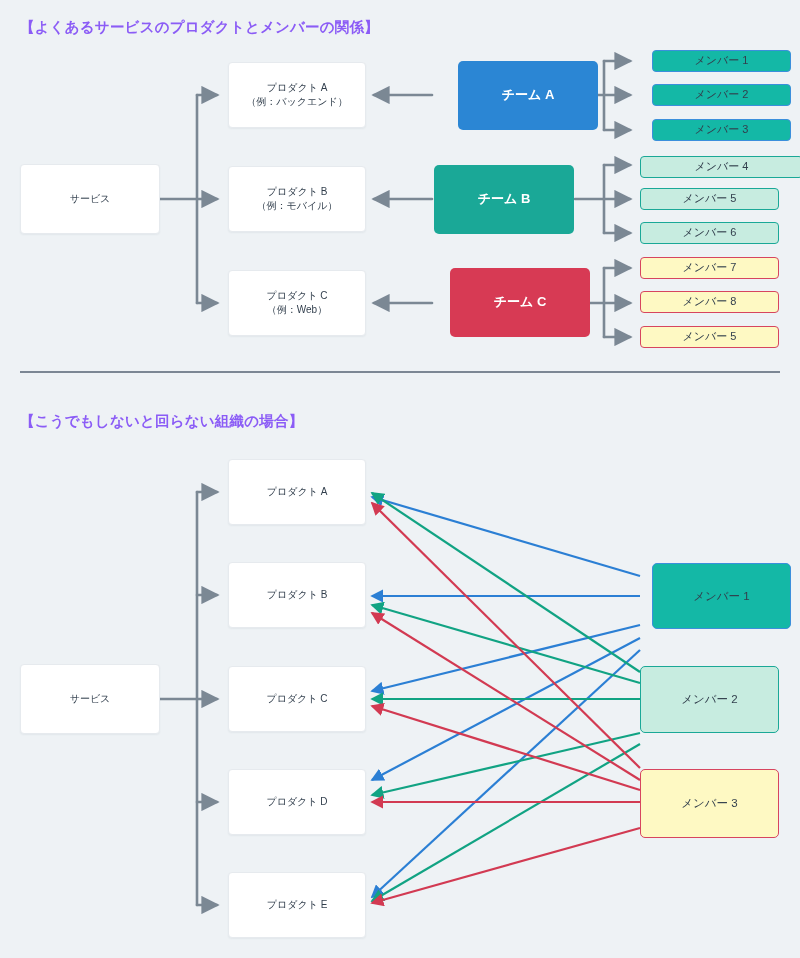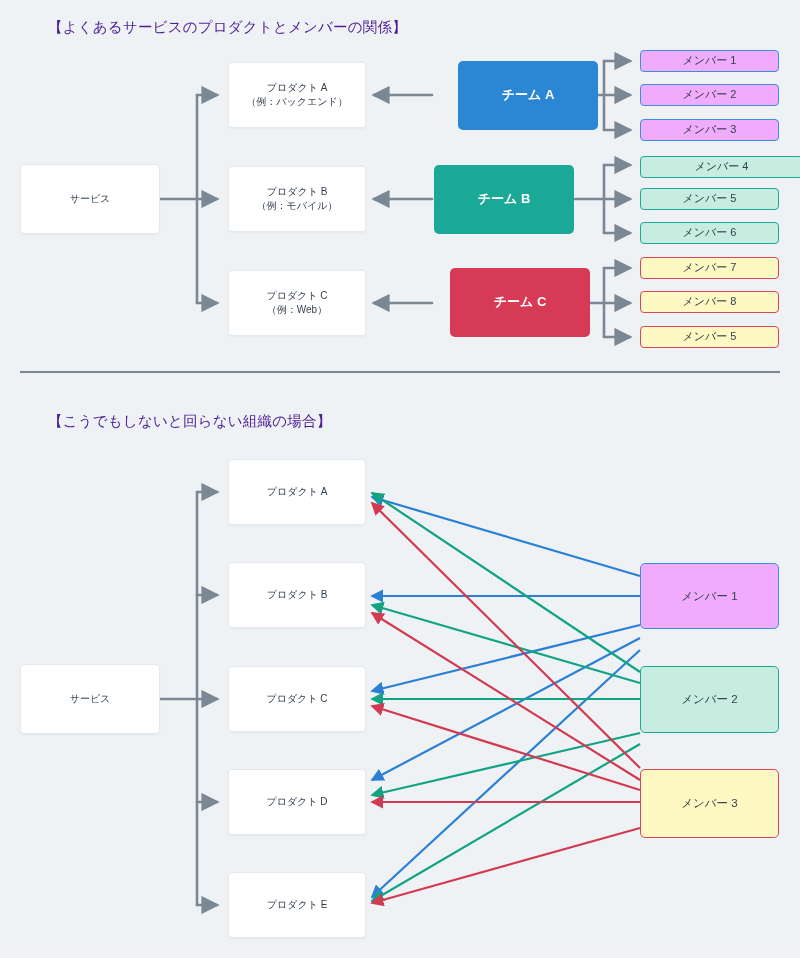--- a/index.html
+++ b/index.html
@@ -11,25 +11,24 @@
   #page {
     position: relative;
     width: 800px;
     height: 958px;
     background: #eef2f5;
     overflow: hidden;
   }
   .section-title {
     position: absolute;
     font-size: 14.5px;
-    font-weight: normal;
-    color: #4c1d95;
+    font-weight: bold;
+    color: #8b5cf6;
     letter-spacing: 0.2px;
     white-space: nowrap;
-    margin-left: 28px;
   }
   .divider {
     position: absolute;
     left: 20px;
     width: 760px;
     height: 2px;
     background: #7c8794;
   }
   .node {
     position: absolute;
@@ -54,21 +53,21 @@
     border: none;
     border-radius: 5px;
   }
   .node.team.blue  { background: #2b86d4; }
   .node.team.green { background: #1aa897; }
   .node.team.red   { background: #d73a54; }
   .node.member {
     font-size: 11px;
     border-radius: 4px;
   }
-  .node.member.blue  { background: #f0abfc; border: 1.5px solid #3b8fdc; }
+  .node.member.blue  { background: #14b8a6; border: 1.5px solid #3b8fdc; margin-left: 12px; }
   .node.member.green { background: #c7ece0; border: 1.5px solid #1aa897; }
   .node.member.red   { background: #fef9c3; border: 1.5px solid #d7455f; }
   .node.member.big {
     font-size: 11.5px;
     border-radius: 5px;
   }
   svg.layer {
     position: absolute;
     left: 0; top: 0;
     width: 800px; height: 958px;

